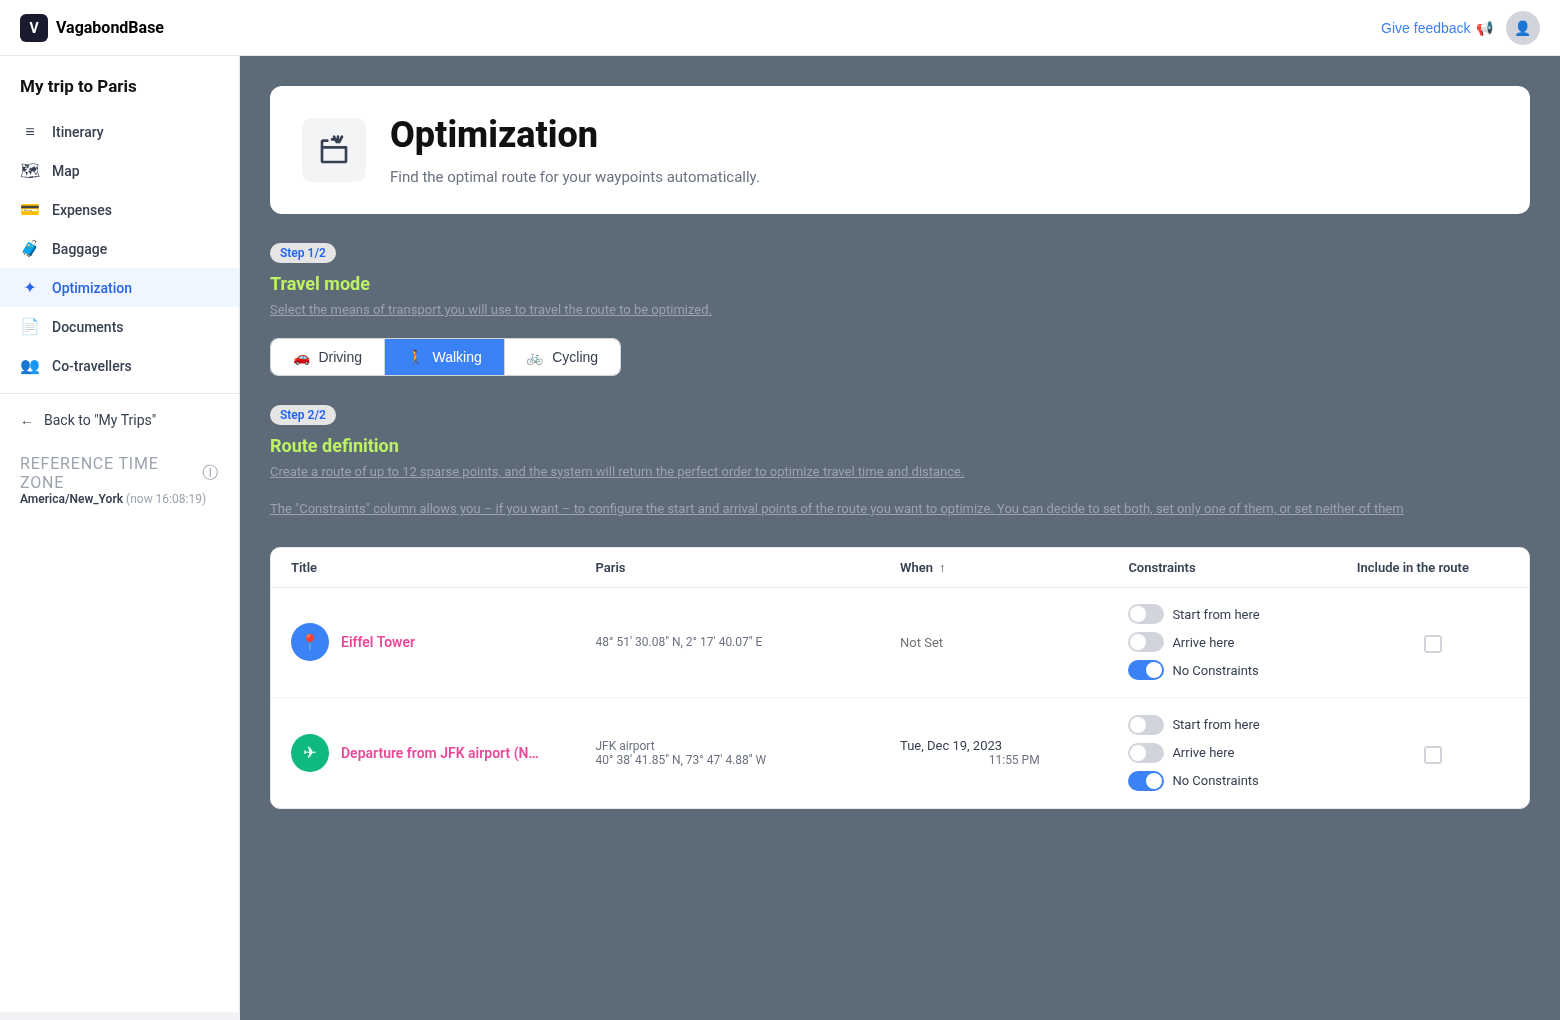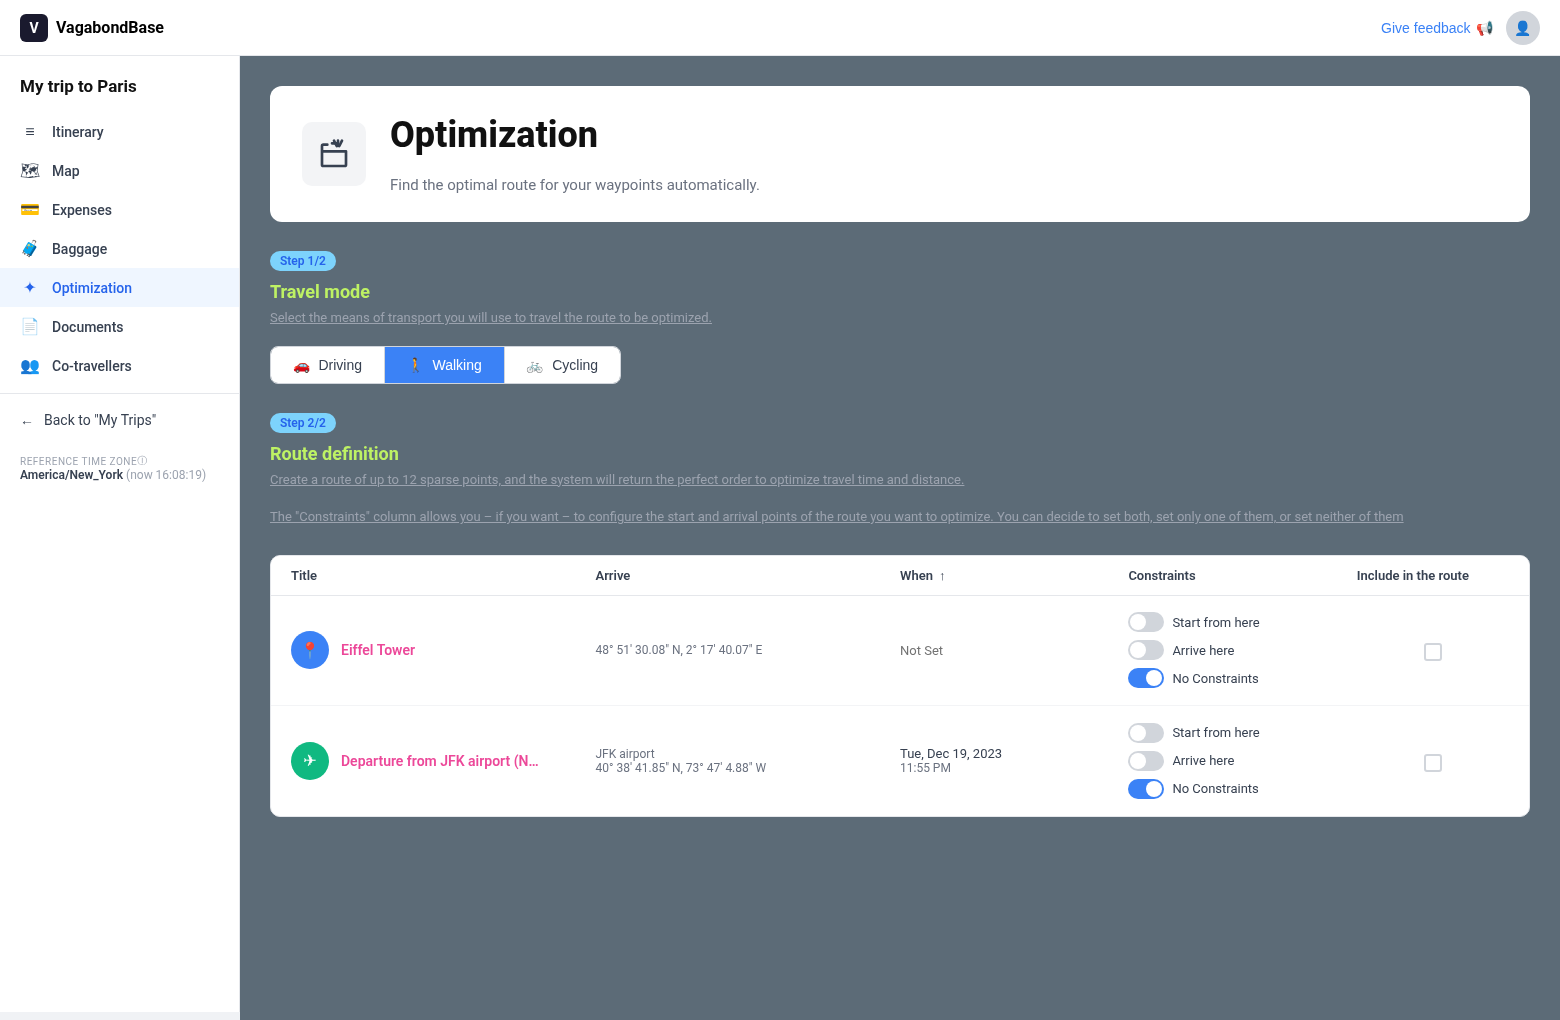--- a/index.html
+++ b/index.html
@@ -52,46 +52,46 @@
     .sidebar-back-item {
       display: flex; align-items: center; gap: 10px;
       padding: 10px 20px; cursor: pointer; color: #374151; font-size: 14px;
     }
 
     
     .ref-timezone {
       padding: 16px 20px 0;
       font-size: 11px; color: #6b7280;
     }
-    .ref-timezone-label { font-size: 10px; text-transform: uppercase; letter-spacing: 0.05em; color: #9ca3af; display: flex; align-items: center; gap: 0; }
+    .ref-timezone-label { font-size: 16px; text-transform: uppercase; letter-spacing: 0.05em; color: #9ca3af; display: flex; align-items: center; gap: 16px; }
     .ref-timezone-value { font-weight: 600; color: #374151; font-size: 12px; }
 
     
     .main {
       margin-left: 240px; margin-top: 56px;
       flex: 1; overflow-y: auto; background: #5c6b77; min-height: calc(100vh - 56px);
       padding: 30px;
     }
 
     
     .opt-header-card {
       background: #fff; border-radius: 12px; padding: 28px 32px;
       display: flex; align-items: center; gap: 24px; margin-bottom: 28px;
     }
     .opt-icon-box {
       width: 64px; height: 64px; background: #f3f4f6; border-radius: 10px;
       display: flex; align-items: center; justify-content: center; font-size: 28px;
       flex-shrink: 0;
     }
     .opt-title { font-size: 36px; font-weight: 800; color: #111; }
-    .opt-subtitle { font-size: 15px; color: #6b7280; margin-top: 20px; }
+    .opt-subtitle { font-size: 15px; color: #6b7280; margin-top: 12px; }
 
     
     .step-badge {
-      display: inline-block; background: #7dd3fc; color: #2563eb;
+      display: inline-block; background: #e5e5e5; color: #2563eb;
       font-size: 12px; font-weight: 600; padding: 3px 10px; border-radius: 20px;
       margin-bottom: 10px;
     }
     .step-title { font-size: 18px; font-weight: 700; color: #bef264; margin-bottom: 6px; }
     .step-desc { font-size: 13px; color: #9ca3af; margin-bottom: 18px; line-height: 1.5; text-decoration: underline; }
 
     
     .travel-mode-group {
       display: flex; gap: 0; border: 1.5px solid #d1d5db; border-radius: 8px;
       overflow: hidden; width: fit-content; margin-bottom: 28px;
@@ -133,21 +133,21 @@
     .place-icon-circle {
       width: 38px; height: 38px; border-radius: 50%;
       display: flex; align-items: center; justify-content: center;
       font-size: 16px; flex-shrink: 0; color: #fff;
     }
     .place-name { font-size: 14px; font-weight: 600; color: #ec4899; }
 
     .where-cell { font-size: 12px; color: #6b7280; }
 
     .when-cell { font-size: 13px; color: #374151; }
-    .when-time { font-size: 12px; color: #6b7280; }
+    .when-time { font-size: 12px; color: #6b7280; text-align: center; }
 
     .constraints-cell {
       display: flex; flex-direction: column; gap: 8px;
     }
     .constraint-row { display: flex; align-items: center; gap: 8px; font-size: 13px; color: #374151; }
 
     
     .toggle {
       width: 36px; height: 20px; border-radius: 10px; background: #d1d5db;
       position: relative; cursor: pointer; flex-shrink: 0; transition: background 0.2s;
@@ -279,21 +279,21 @@
     <div class="step-badge">Step 2/2</div>
     <div class="step-title">Route definition</div>
     <div class="step-desc">Create a route of up to 12 sparse points, and the system will return the perfect order to optimize travel time and distance.</div>
     <div class="step-desc">The "Constraints" column allows you – if you want – to configure the start and arrival points of the route you want to optimize. You can decide to set both, set only one of them, or set neither of them</div>
   </div>
 
   <div class="route-table">
 
     <div class="route-table-header">
       <div>Title</div>
-      <div>Arrive</div>
+      <div>Paris</div>
       <div class="col-when">
         <span>When</span>
         <span>↑</span>
       </div>
       <div>Constraints</div>
       <div>Include in the route</div>
     </div>
 
     <div class="route-row">
       <div class="place-cell">

